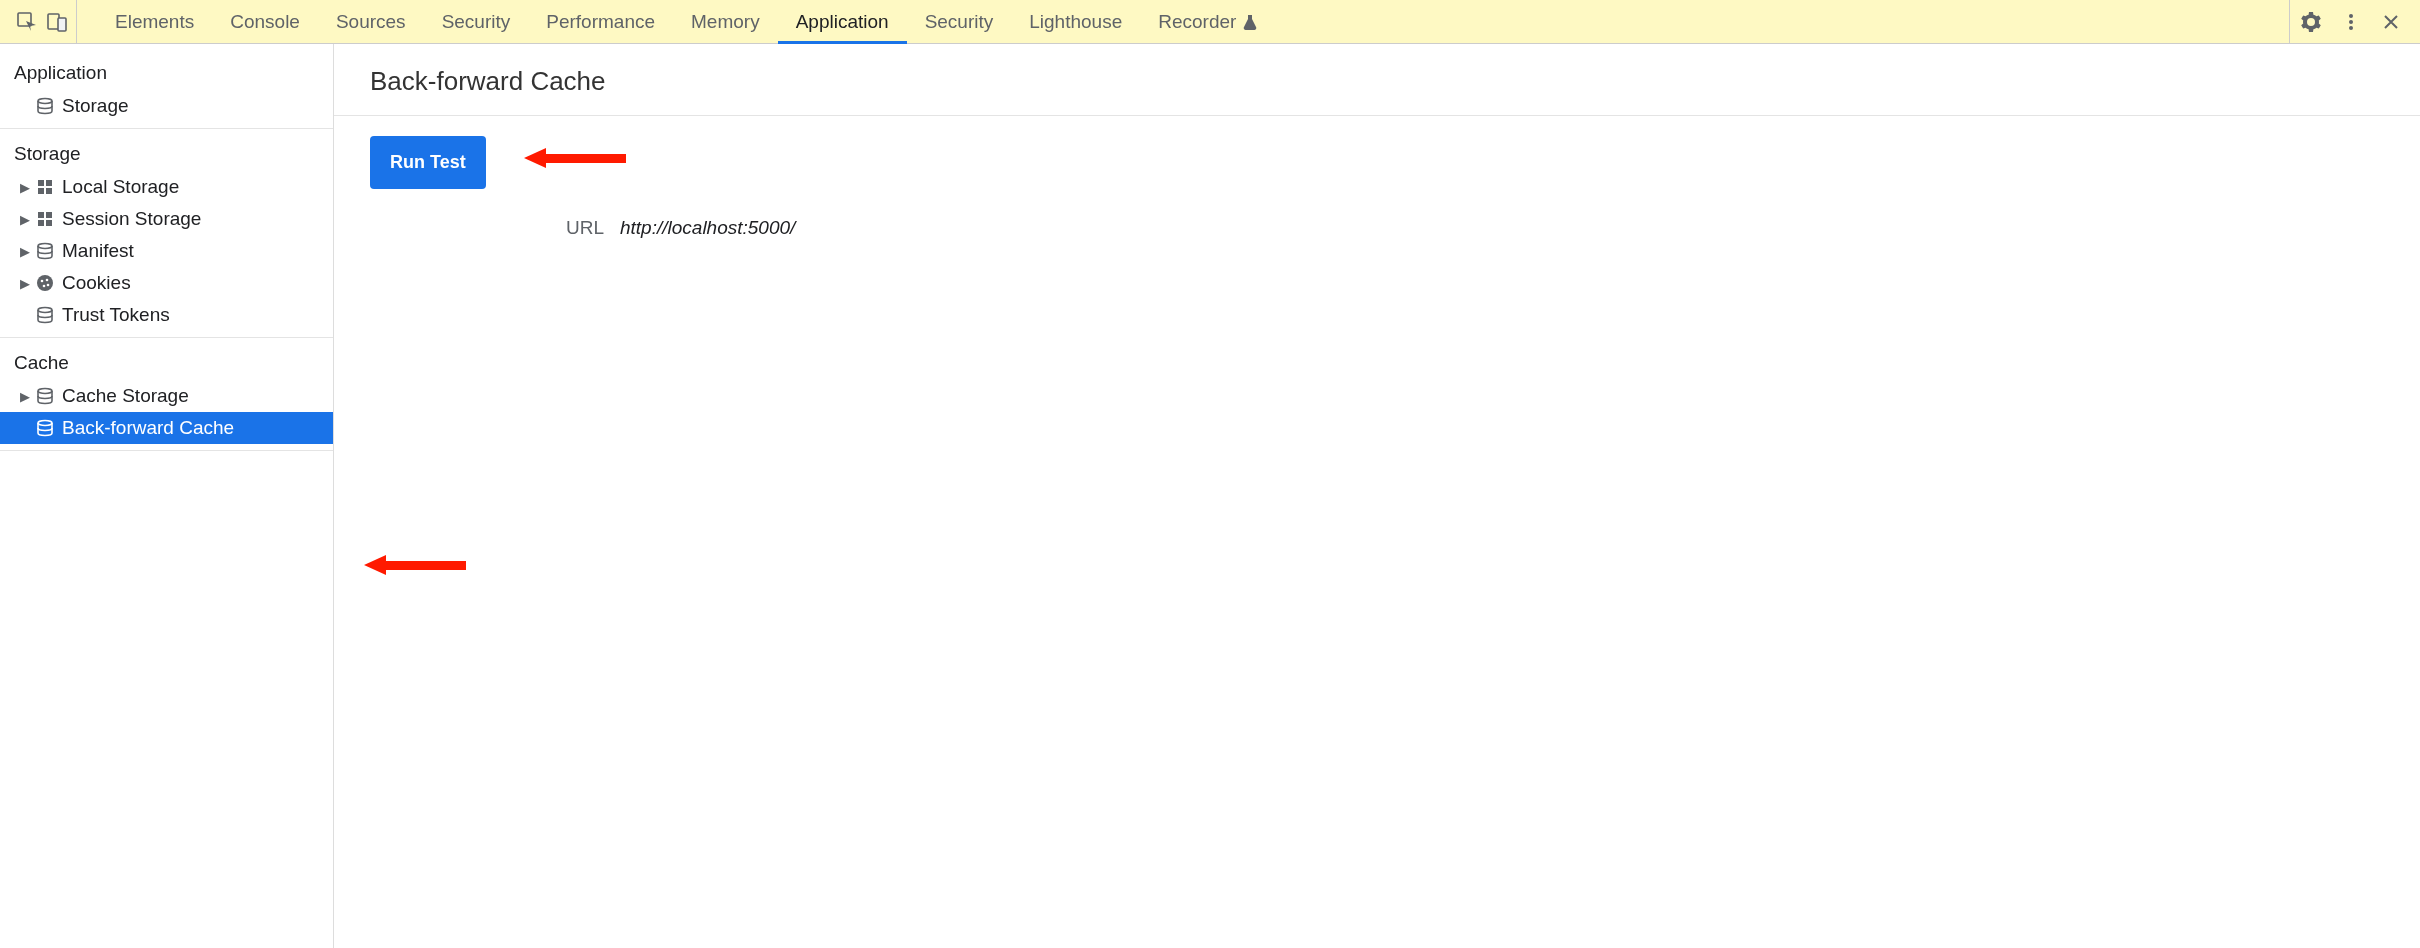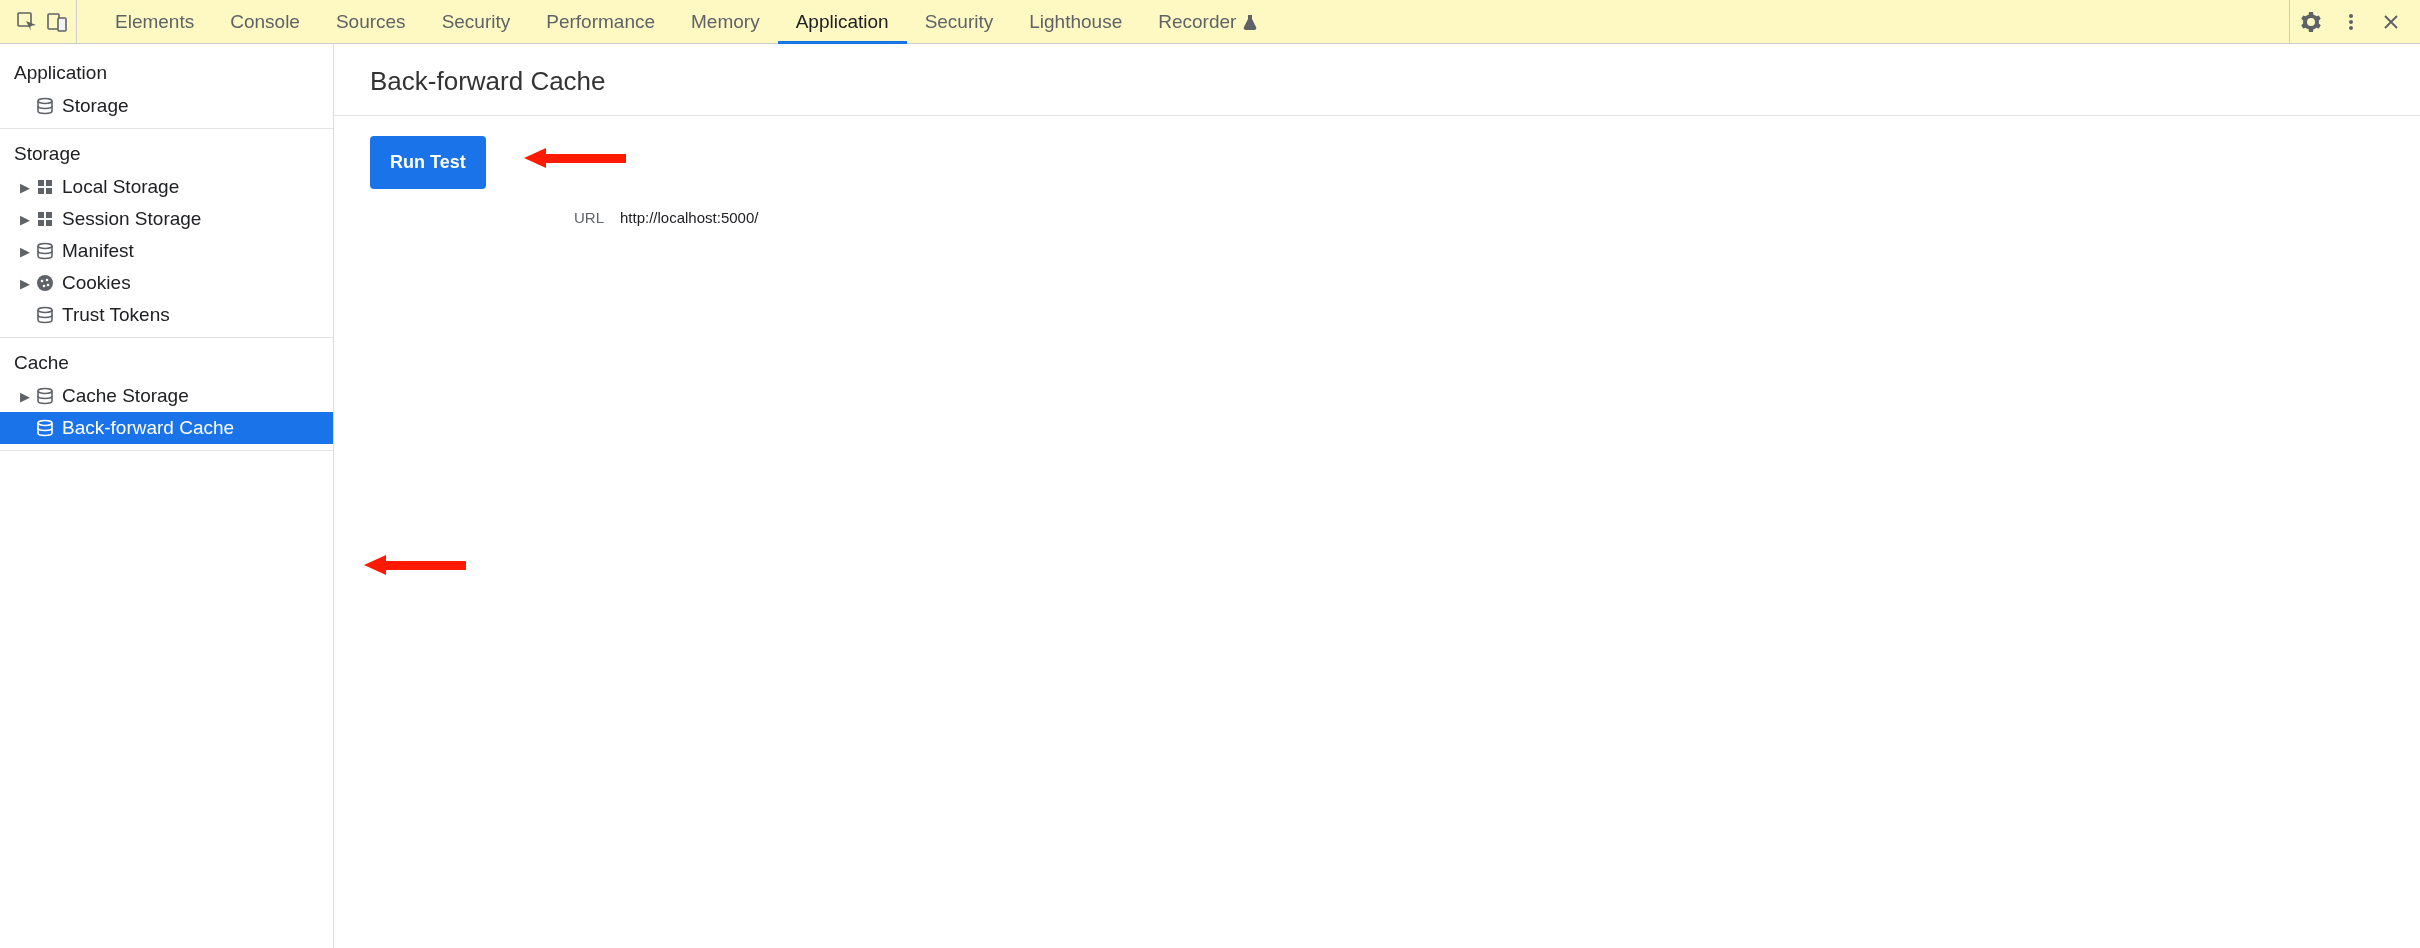--- a/index.html
+++ b/index.html
@@ -26,23 +26,23 @@
   .tree-item .expander { width:14px; display:inline-flex; justify-content:center; color:#5f6368; font-size:13px; }
   .tree-item .ticon { width:22px; display:inline-flex; justify-content:center; margin:0 6px 0 2px; color:#5f6368; }
   .tree-item.selected { background:#1a73e8; color:#fff; }
   .tree-item.selected .ticon, .tree-item.selected .expander { color:#fff; }
 
   
   .main { flex:1; padding:0; overflow:auto; position:relative; }
   .main-title { font-size:26px; padding:22px 0 18px 36px; border-bottom:1px solid #e4e4e4; }
   .content { padding:20px 36px; }
   .run-btn { background:#1a73e8; color:#fff; border:none; border-radius:4px; padding:16px 20px; font-size:18px; font-weight:600; cursor:pointer; }
-  .kv-row { display:flex; margin-top:20px; font-size:15px; }
+  .kv-row { display:flex; margin-top:28px; font-size:19px; }
   .kv-label { width:250px; text-align:right; color:#5f6368; padding-right:16px; }
-  .kv-value { color:#202124; }
+  .kv-value { color:#202124;font-style:italic; }
 
   
   .arrow { position:absolute; display:flex; align-items:center; pointer-events:none; }
   .arrow .head { width:0; height:0; border-top:10px solid transparent; border-bottom:10px solid transparent; border-right:22px solid #ff1a00; }
   .arrow .shaft { height:9px; background:#ff1a00; width:80px; }
 
   svg { display:block; }
 </style>
 </head>
 <body>

